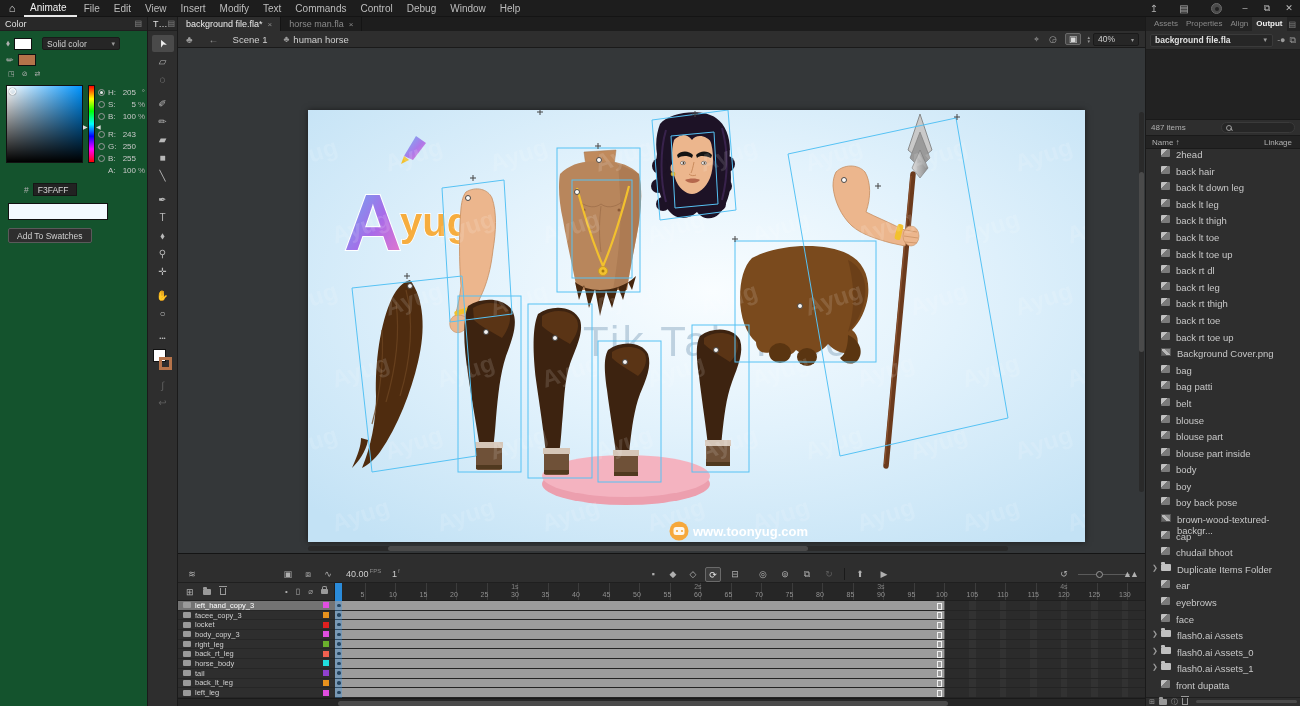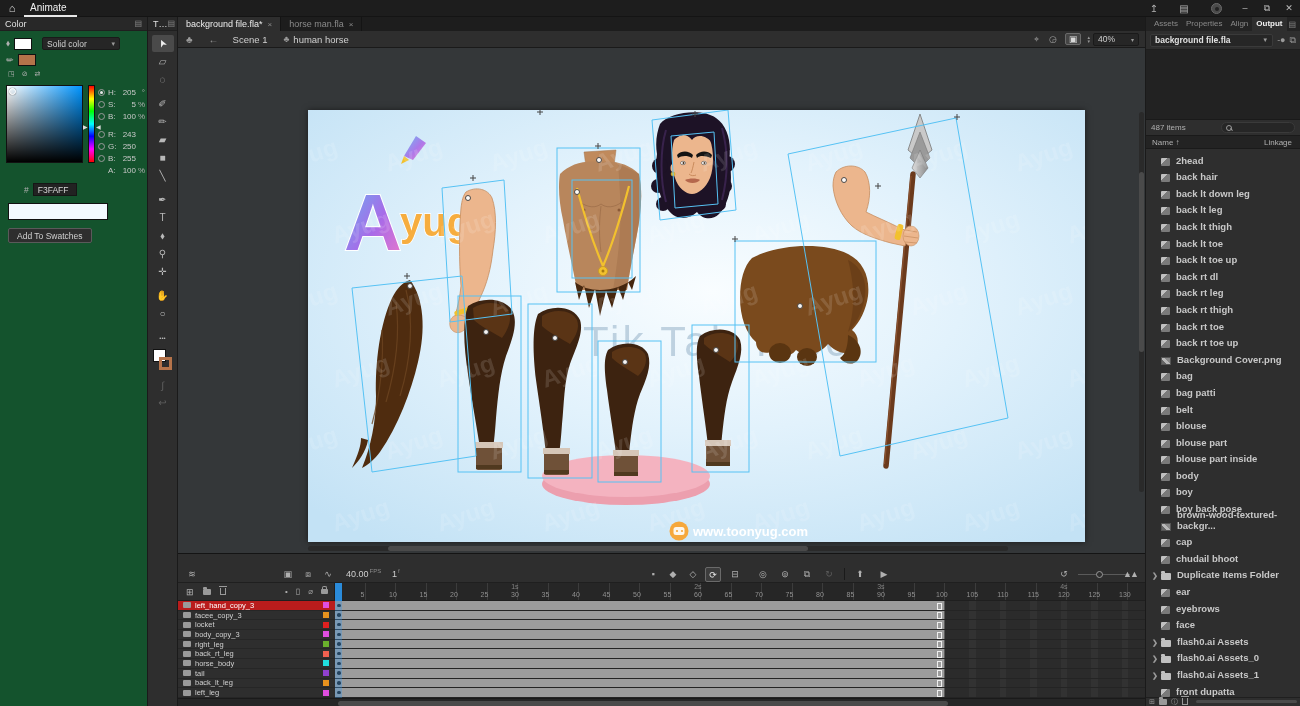--- a/index.html
+++ b/index.html
@@ -101,21 +101,21 @@
   #tl-head-left { position:absolute; left:0; top:0; width:157px; height:18px; background:#2e2e2e; border-bottom:1px solid #1f1f1f; border-right:1px solid #1f1f1f; display:flex; align-items:center; gap:9px; padding-left:8px; font-size:9px; color:#b0b0b0; }
   #tl-head-left .rt { margin-left:auto; display:flex; gap:8px; align-items:center; padding-right:6px; font-size:8px; }
   #ruler { position:absolute; left:157px; top:0; width:810px; height:18px; background:#262626; border-bottom:1px solid #1f1f1f;
      background-image:repeating-linear-gradient(90deg, transparent 0px, transparent 29.5px, #3c3c3c 29.5px, #3c3c3c 30.5px); }
   .rn { position:absolute; top:8px; font-size:7px; color:#909090; transform:translateX(-50%); }
   .rs { position:absolute; top:0px; font-size:7px; color:#808080; transform:translateX(-50%); }
   #ph-marker { position:absolute; left:0; top:0; width:7px; height:18px; background:#2a8bda; }
   #tl-body { position:absolute; left:0; top:47px; width:967px; height:97px; overflow:hidden; }
   #layer-names { position:absolute; left:0; top:0; width:157px; }
   .lrow { height:9.7px; display:flex; align-items:center; background:#2e2e2e; border-bottom:1px solid #262626; font-size:7.5px; color:#cfcfcf; padding-left:5px; }
-  .lrow.sel { background:#b91c1c; color:#fff; }
+  .lrow.sel { background:#737373; color:#fff; }
   .licon { width:8px; height:6px; background:#9a9a9a; border-radius:1px; margin-right:4px; flex:none; }
   .lname { flex:1; overflow:hidden; white-space:nowrap; }
   .lchip { width:6px; height:6px; margin-right:6px; flex:none; }
   #layer-frames { position:absolute; left:157px; top:0; width:810px; }
   .frow { height:9.7px; position:relative; border-bottom:1px solid #242424;
      background-image:repeating-linear-gradient(90deg, #2b2b2b 0px, #2b2b2b 24.4px, #323232 24.4px, #323232 30.5px); }
   .fspan { position:absolute; left:0; top:0; width:610px; height:8.7px; background:#9c9c9c; border-right:1px solid #5a5a5a; }
   .fspan::before { content:""; position:absolute; left:2px; top:2.5px; width:3.5px; height:3.5px; background:#1a1a1a; border-radius:50%; }
   .fspan::after { content:""; position:absolute; right:2px; top:1.5px; width:3px; height:5px; border:1px solid #efefef; }
   #playhead-line { position:absolute; left:157px; top:0; width:7px; height:97px; background:rgba(58,150,230,.35); }
@@ -134,21 +134,21 @@
   .lib-doc-ic { color:#9a9a9a; font-size:9px; }
   #lib-preview { height:70px; background:#222; border-bottom:1px solid #1a1a1a; }
   #lib-count-row { height:15px; display:flex; align-items:center; padding:0 5px; font-size:8px; color:#b0b0b0; }
   #lib-search { margin-left:auto; width:74px; height:11px; background:#262626; border:1px solid #3a3a3a; border-radius:6px; display:flex; align-items:center; padding:0 4px; }
   .mag { position:relative; width:6px; height:6px; }
   .mag::before { content:""; position:absolute; left:0; top:0; width:4px; height:4px; border:1px solid #9a9a9a; border-radius:50%; }
   .mag::after { content:""; position:absolute; left:4px; top:4px; width:3px; height:1px; background:#9a9a9a; transform:rotate(45deg); }
   #lib-cols { height:14px; background:#232323; border-top:1px solid #1a1a1a; border-bottom:1px solid #1a1a1a; display:flex; align-items:center; font-size:8px; color:#b0b0b0; padding:0 6px; }
   #lib-cols .linkage { margin-left:auto; padding-right:2px; }
   #lib-list { height:548px; overflow:hidden; }
-  .lib-row { height:16.6px; display:flex; align-items:flex-end; font-size:9.5px; color:#c8c8c8; padding-left:6px;font-weight:bold; }
+  .lib-row { height:16.6px; display:flex; align-items:flex-start; font-size:9.5px; color:#c8c8c8; padding-left:6px; }
   .lib-arrow { width:9px; font-size:7px; color:#9a9a9a; flex:none; }
   .lib-ic { flex:none; margin-right:6px; }
   .i-sym { width:9px; height:8px; background:linear-gradient(135deg,#c0c0c0 0 40%,#7a7a7a 40% 100%); border-radius:1px; }
   .i-bmp { width:10px; height:8px; background:linear-gradient(45deg,#666 0 30%,#b8b8b8 30% 60%,#888 60% 100%); border:1px solid #555; }
   .i-fld { position:relative; width:10px; height:7px; background:#c0c0c0; border-radius:1px; }
   .i-fld::before { content:""; position:absolute; left:0; top:-2px; width:4px; height:2px; background:#c0c0c0; border-radius:1px 1px 0 0; }
   #lib-foot { height:8px; display:flex; align-items:center; gap:4px; padding:0 3px; border-top:1px solid #1f1f1f; font-size:7px; color:#9a9a9a; }
   #lib-foot .scrollline { flex:1; height:3px; background:#4a4a4a; border-radius:2px; margin-left:4px; }
   .css-folder { position:relative; width:8px; height:6px; background:#9a9a9a; border-radius:1px; display:inline-block; }
   .css-folder::before { content:""; position:absolute; left:0; top:-2px; width:4px; height:2px; background:#9a9a9a; border-radius:1px 1px 0 0; }
@@ -159,20 +159,33 @@
   .eye-off { font-size:8px; color:#9a9a9a; }
 </style>
 </head>
 <body>
 
 <div id="app">
 
   <div id="menubar">
     <span class="home-ic">⌂</span>
     <span class="menu-app">Animate</span>
+    <span id="menu-items" style="display:flex">
+        <span class="menu-item">File</span>
+        <span class="menu-item">Edit</span>
+        <span class="menu-item">View</span>
+        <span class="menu-item">Insert</span>
+        <span class="menu-item">Modify</span>
+        <span class="menu-item">Text</span>
+        <span class="menu-item">Commands</span>
+        <span class="menu-item">Control</span>
+        <span class="menu-item">Debug</span>
+        <span class="menu-item">Window</span>
+        <span class="menu-item">Help</span>
+      </span>
     <div id="menubar-right">
       <span class="mb-ic">↥</span>
       <span class="mb-ic">▤</span>
       <span class="profile-circle"></span>
       <span class="win-btn">–</span>
       <span class="win-btn">⧉</span>
       <span class="win-btn">✕</span>
     </div>
   </div>
 

